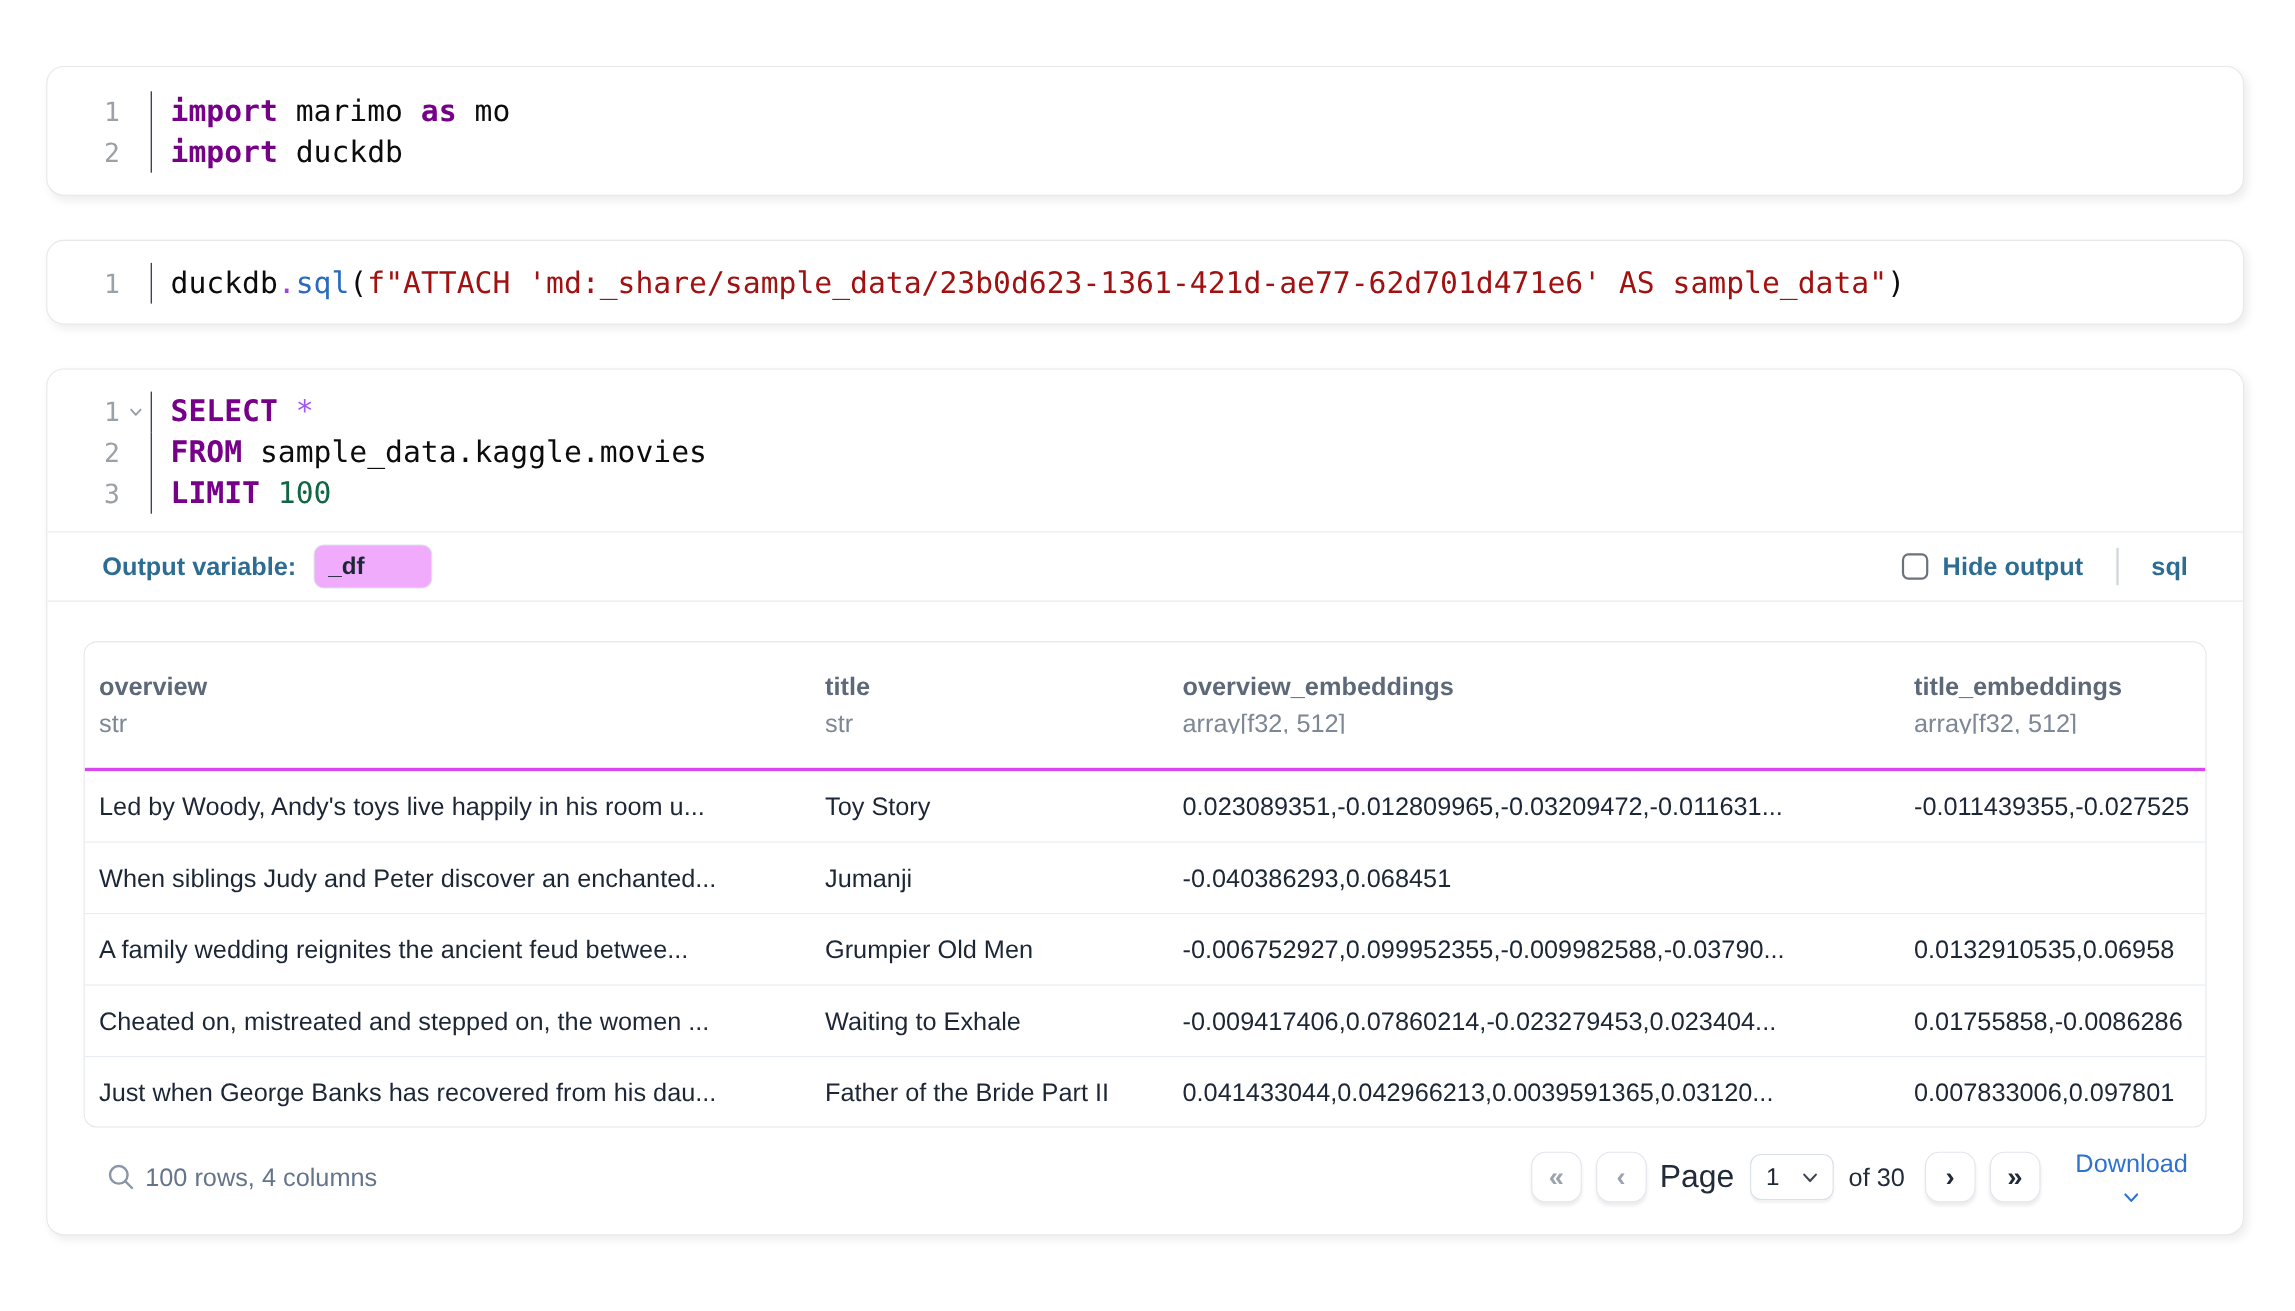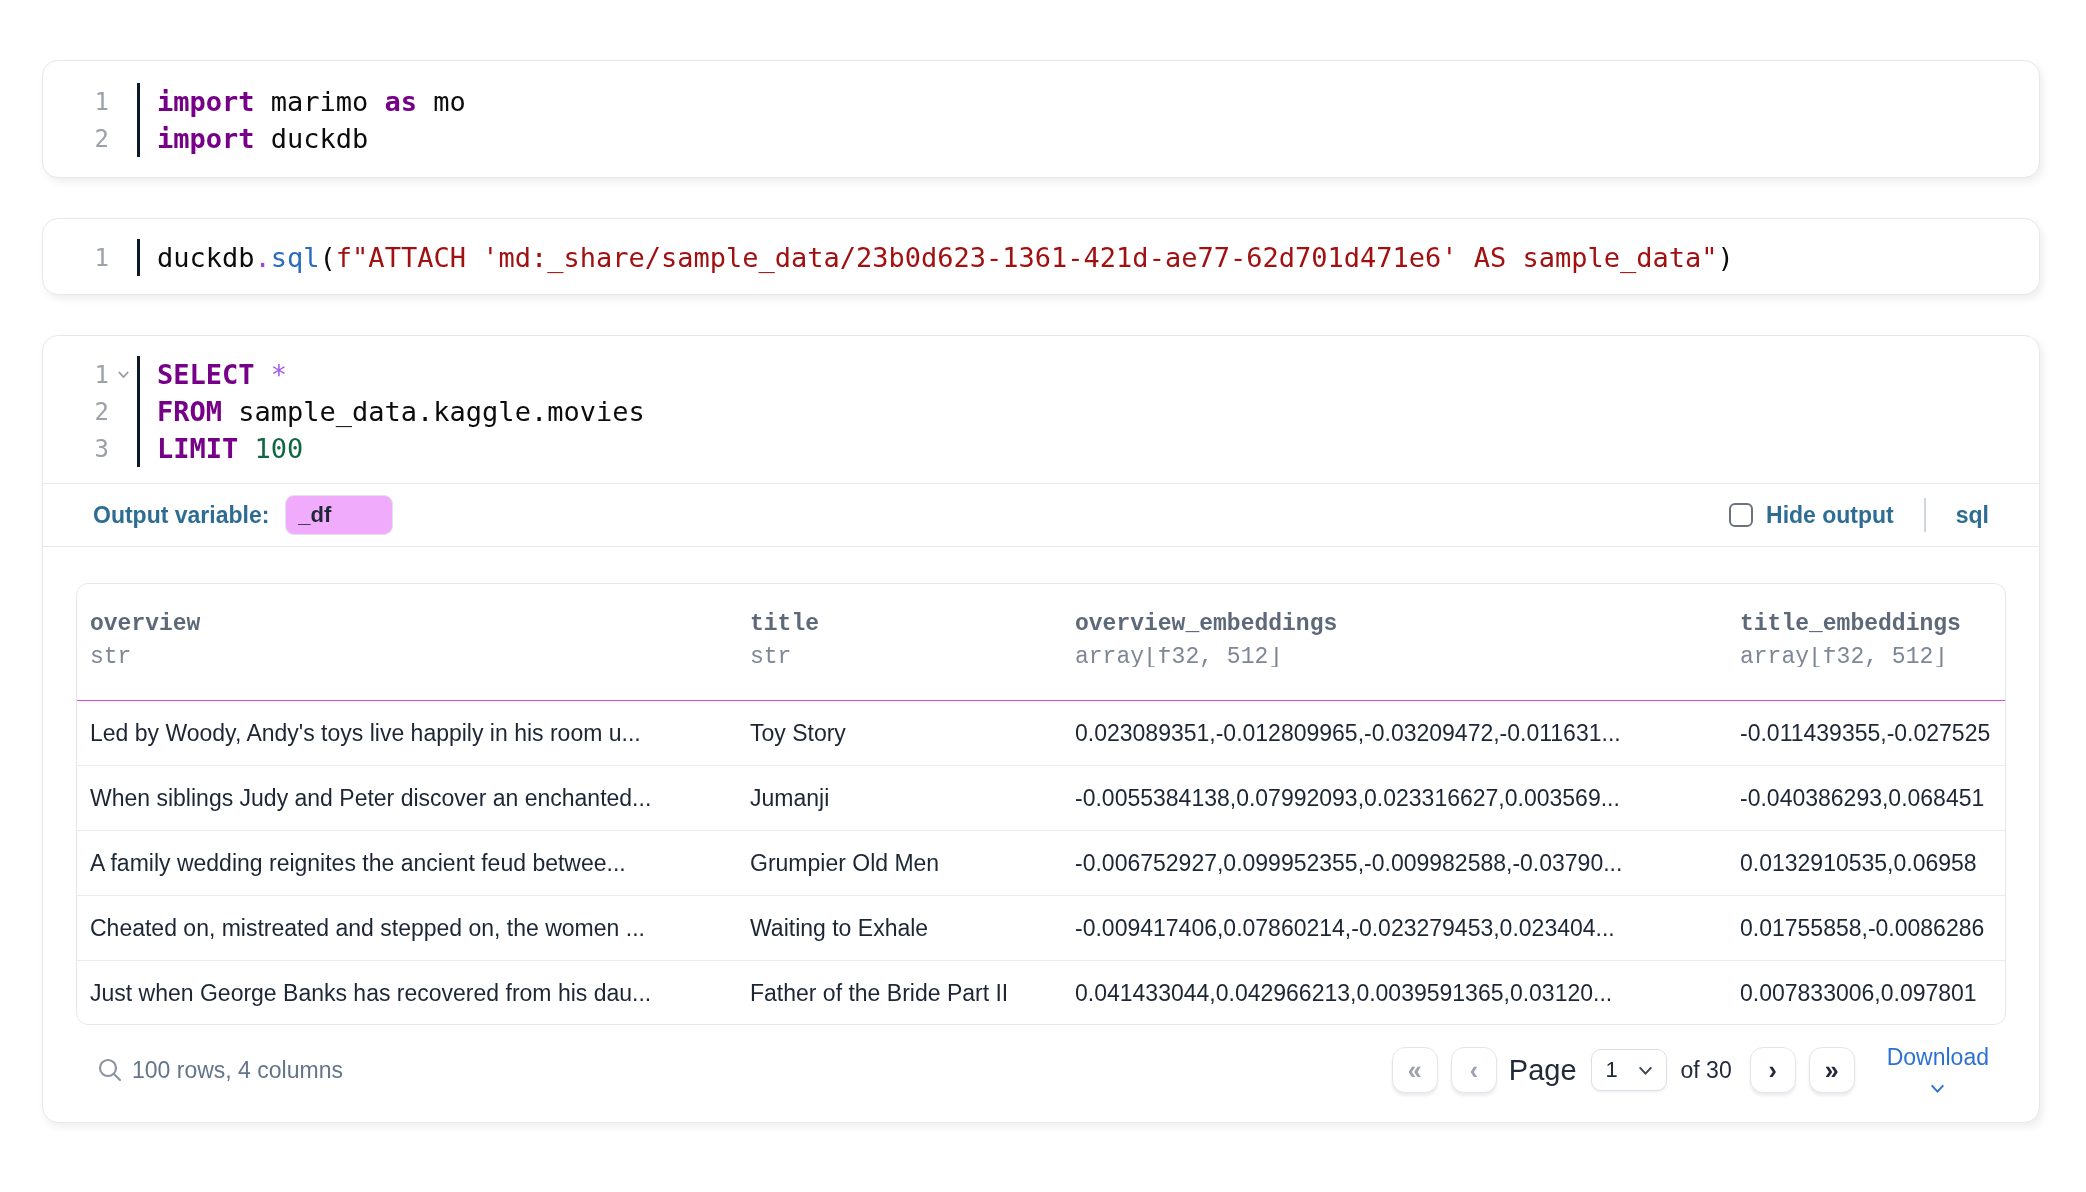--- a/index.html
+++ b/index.html
@@ -19,21 +19,21 @@
   .editor { width:100%; }
   .ed-1 { padding:22px 0; }
   .ed-2 { padding:20px 0; }
   .ed-3 { padding:20px 0 16px 0; }
   .code-line { display:flex; align-items:center; height:37px;
                font-family:"DejaVu Sans Mono", monospace; font-size:27px;
                white-space:pre; }
   .ln-col   { width:66px; text-align:right; color:#9ba1a8; font-size:24px;
               font-family:"DejaVu Sans Mono", monospace; flex:0 0 auto; }
   .fold-col { width:28px; flex:0 0 auto; display:flex; align-items:center; justify-content:center; }
-  .code-col { border-left:3px solid #0f172a; padding-left:17px; flex:1;
+  .code-col { border-left:1px solid #0f172a; padding-left:17px; flex:1;
               overflow:hidden; height:37px; display:flex; align-items:center; white-space:pre; }
   .tok-k { color:#770088; font-weight:bold; }
   .tok-p { color:#0c0c0c; }
   .tok-d { color:#a143e0; }
   .tok-f { color:#2a6abf; }
   .tok-s { color:#a11111; }
   .tok-n { color:#116644; }
   .tok-o { color:#a257f0; }
 
   
@@ -54,21 +54,21 @@
 
   
   .output-area { padding:36px 33px 27px 33px; }
   .tbl-card { height:442px; border:1px solid #e4e7ec; border-radius:12px; overflow:hidden;
               background:#fff; }
   .tbl-row-flex { display:flex; width:100%; }
   .col-0 { width:660px; flex:0 0 auto; padding-left:13px; }
   .col-1 { width:325px; flex:0 0 auto; padding-left:13px; }
   .col-2 { width:665px; flex:0 0 auto; padding-left:13px; }
   .col-3 { flex:1; padding-left:13px; }
-  .thead { height:117px; padding-top:27px; border-bottom:1px solid #d946ef;font-family:Liberation Mono, monospace; }
+  .thead { height:117px; padding-top:27px; border-bottom:3px solid #d946ef; }
   .th-name { font-size:23px; font-weight:bold; color:#5d6878; line-height:26px;
              white-space:nowrap; overflow:hidden; }
   .th-type { font-size:23px; color:#7d8795; margin-top:10px; line-height:20px;
              white-space:nowrap; overflow:hidden; }
   .trow { height:65px; display:flex; border-bottom:1px solid #e8edf4; }
   .trow:last-child { border-bottom:none; }
   .tcell { font-size:23px; color:#1c2635; white-space:nowrap; overflow:hidden;
            height:65px; display:flex; align-items:center; }
 
   
@@ -190,21 +190,20 @@
 
         <div class="trow">
           <div class="tcell col-0">Led by Woody, Andy's toys live happily in his room u...</div>
           <div class="tcell col-1">Toy Story</div>
           <div class="tcell col-2">0.023089351,-0.012809965,-0.03209472,-0.011631...</div>
           <div class="tcell col-3">-0.011439355,-0.027525</div>
         </div>
         <div class="trow">
           <div class="tcell col-0">When siblings Judy and Peter discover an enchanted...</div>
           <div class="tcell col-1">Jumanji</div>
-          <div class="tcell col-2">-0.0055384138,0.07992093,0.023316627,0.003569...</div>
           <div class="tcell col-3">-0.040386293,0.068451</div>
         </div>
         <div class="trow">
           <div class="tcell col-0">A family wedding reignites the ancient feud betwee...</div>
           <div class="tcell col-1">Grumpier Old Men</div>
           <div class="tcell col-2">-0.006752927,0.099952355,-0.009982588,-0.03790...</div>
           <div class="tcell col-3">0.0132910535,0.06958</div>
         </div>
         <div class="trow">
           <div class="tcell col-0">Cheated on, mistreated and stepped on, the women ...</div>

